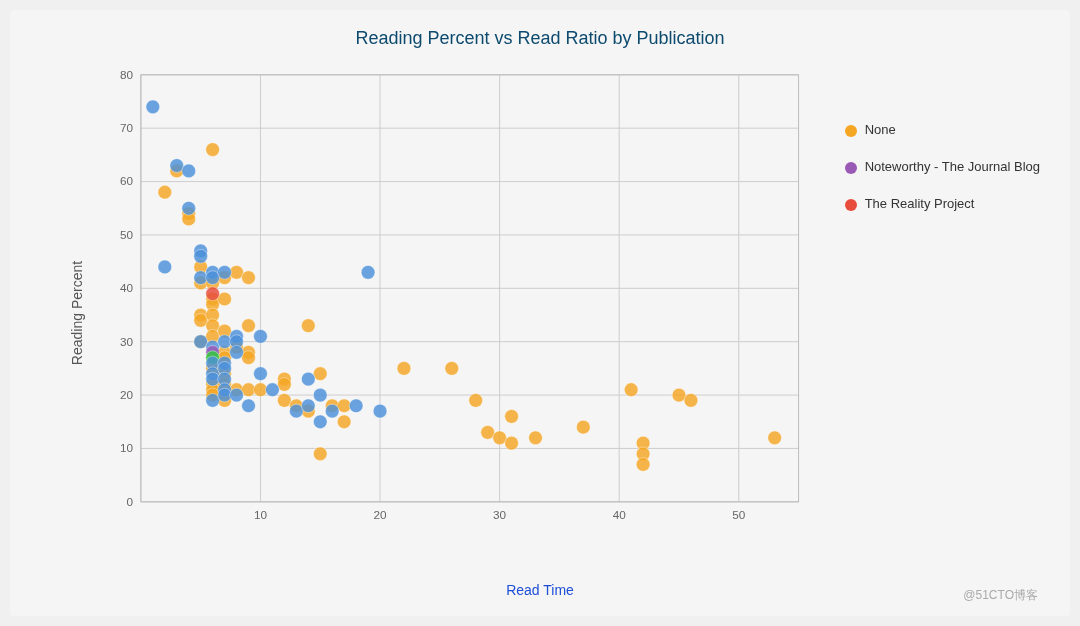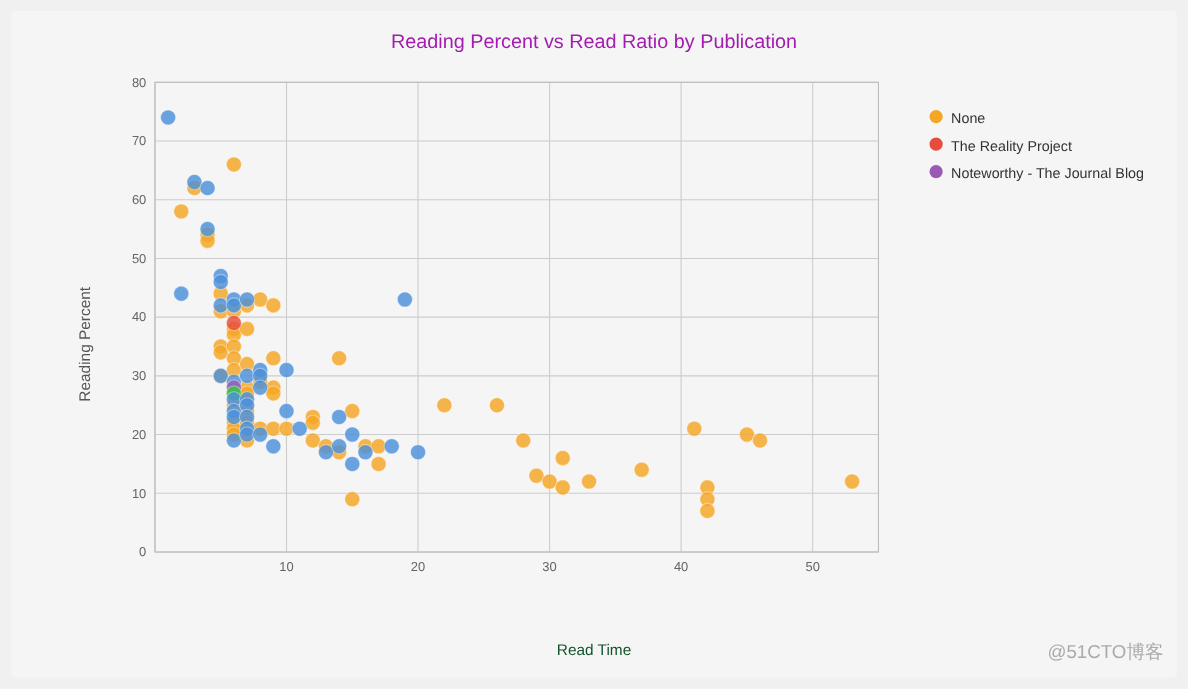--- a/index.html
+++ b/index.html
@@ -16,21 +16,21 @@
     .chart-container {
       width: 1060px;
       height: 606px;
       background: #f5f5f5;
       position: relative;
       border-radius: 4px;
     }
     .chart-title {
       text-align: center;
       font-size: 18px;
-      color: #a21caf;
+      color: #0c4a6e;
       padding-top: 18px;
       font-weight: normal;
     }
     .chart-area {
       position: absolute;
       left: 70px;
       right: 240px;
       top: 55px;
       bottom: 70px;
     }
@@ -42,51 +42,52 @@
       font-size: 14px;
       color: #555;
       white-space: nowrap;
     }
     .axis-label-x {
       position: absolute;
       bottom: 18px;
       left: 50%;
       transform: translateX(-50%);
       font-size: 14px;
-      color: #14532d;
+      color: #1d4ed8;
     }
     svg.main-chart {
       width: 100%;
       height: 100%;
     }
     .legend {
       position: absolute;
       right: 30px;
       top: 90px;
       background: transparent;
     }
     .legend-item {
       display: flex;
-      align-items: flex-start;
+      align-items: flex-end;
       margin-bottom: 10px;
       font-size: 13px;
       color: #333;
+      margin-top: 22px;
     }
     .legend-dot {
       width: 12px;
       height: 12px;
       border-radius: 50%;
       margin-right: 8px;
       flex-shrink: 0;
     }
     .watermark {
       position: absolute;
       bottom: 12px;
-      right: 12px;
-      font-size: 17px;
+      right: 32px;
+      font-size: 12px;
       color: #aaa;
     }
   </style>
 </head>
 <body>
 
 <div class="chart-container">
   <div class="chart-title">Reading Percent vs Read Ratio by Publication</div>
 
   <div class="axis-label-y">Reading Percent</div>
@@ -234,23 +235,23 @@
         <circle cx="288.6363636363636" cy="352.5625" r="7" fill="#4a90d9" fill-opacity="0.82" stroke="rgba(255,255,255,0.4)" stroke-width="1"></circle>
       </svg>
   </div>
 
   <div class="legend" id="legend-container">
       <div class="legend-item">
         <div class="legend-dot" style="background:#f5a623"></div>
         <span>None</span>
       </div>
       <div class="legend-item">
+        <div class="legend-dot" style="background:#9b59b6"></div>
+        <span>Noteworthy - The Journal Blog</span>
+      </div>
+      <div class="legend-item">
         <div class="legend-dot" style="background:#e74c3c"></div>
         <span>The Reality Project</span>
       </div>
-      <div class="legend-item">
-        <div class="legend-dot" style="background:#9b59b6"></div>
-        <span>Noteworthy - The Journal Blog</span>
-      </div>
     </div>
 
   <div class="watermark">@51CTO博客</div>
 </div>
 
 </body></html>

